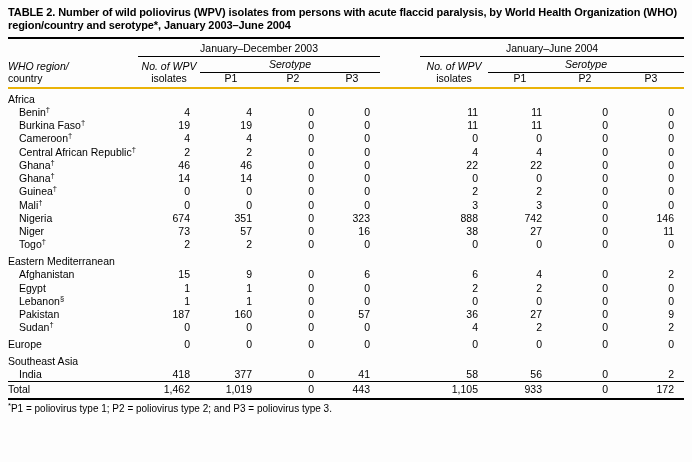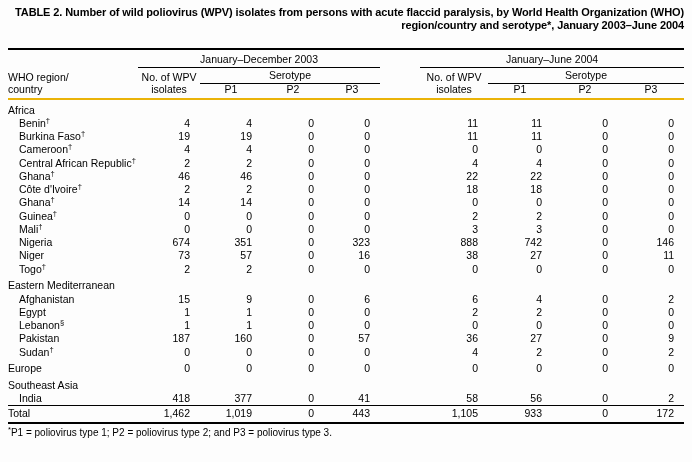--- a/index.html
+++ b/index.html
@@ -12,22 +12,21 @@
     overflow: hidden;
   }
   .page { padding: 6px 8px 0 8px; }
 
   .title {
     font-weight: bold;
     font-size: 11px;
     line-height: 1.2;
     letter-spacing: -0.1px;
     border-bottom: 2px solid #000;
-    padding-bottom: 16px;
-    text-align: right;
+    padding-bottom: 5px;
   }
 
   table.wpv {
     border-collapse: collapse;
     table-layout: fixed;
     width: 676px;
     margin-top: 1px;
     border-bottom: 2px solid #000;
   }
   th, td {
@@ -38,21 +37,21 @@
     line-height: 1.12;
     white-space: nowrap;
     overflow: hidden;
   }
   thead th { text-align: center; }
   tr.hdr-row1 th.group-label {
     border-bottom: 1px solid #000;
     padding-top: 3px;
     padding-bottom: 1px;
   }
-  tr.hdr-row2 th { padding-top: 2px; }
+  tr.hdr-row2 th { padding-top: 2px; font-style: italic; }
   tr.hdr-row2 th.sero-label { border-bottom: 1px solid #000; padding-bottom: 1px; }
   tr.hdr-row3 th, tr.hdr-row3 td {
     border-bottom: 2px solid #eab308;
     padding-bottom: 2px;
   }
   th.rowhdr { text-align: left; }
 
   tbody td { padding-top: 1.5px; }
   tbody td.num { text-align: right; padding-right: 10px; }
   tbody td.label { text-align: left; margin-top: 23px; }
@@ -187,32 +186,20 @@
           <td class="num">46</td>
           <td class="num">0</td>
           <td class="num">0</td>
           <td class="gap"></td>
           <td class="num">22</td>
           <td class="num">22</td>
           <td class="num">0</td>
           <td class="num">0</td>
         </tr>
         <tr class="row-country">
-          <td class="label"><span>Côte d'Ivoire</span><sup>†</sup></td>
-          <td class="num">2</td>
-          <td class="num">2</td>
-          <td class="num">0</td>
-          <td class="num">0</td>
-          <td class="gap"></td>
-          <td class="num">18</td>
-          <td class="num">18</td>
-          <td class="num">0</td>
-          <td class="num">0</td>
-        </tr>
-        <tr class="row-country">
           <td class="label"><span>Ghana</span><sup>†</sup></td>
           <td class="num">14</td>
           <td class="num">14</td>
           <td class="num">0</td>
           <td class="num">0</td>
           <td class="gap"></td>
           <td class="num">0</td>
           <td class="num">0</td>
           <td class="num">0</td>
           <td class="num">0</td>

